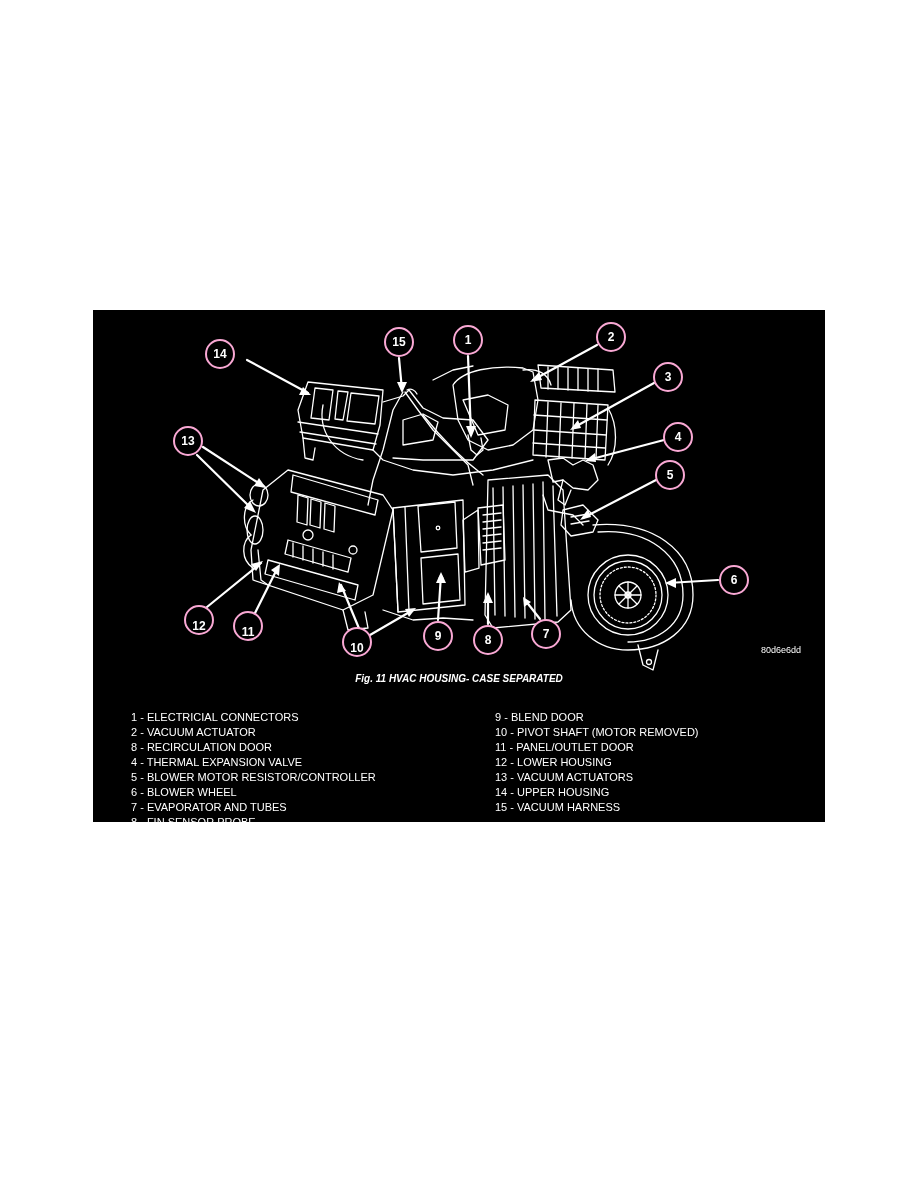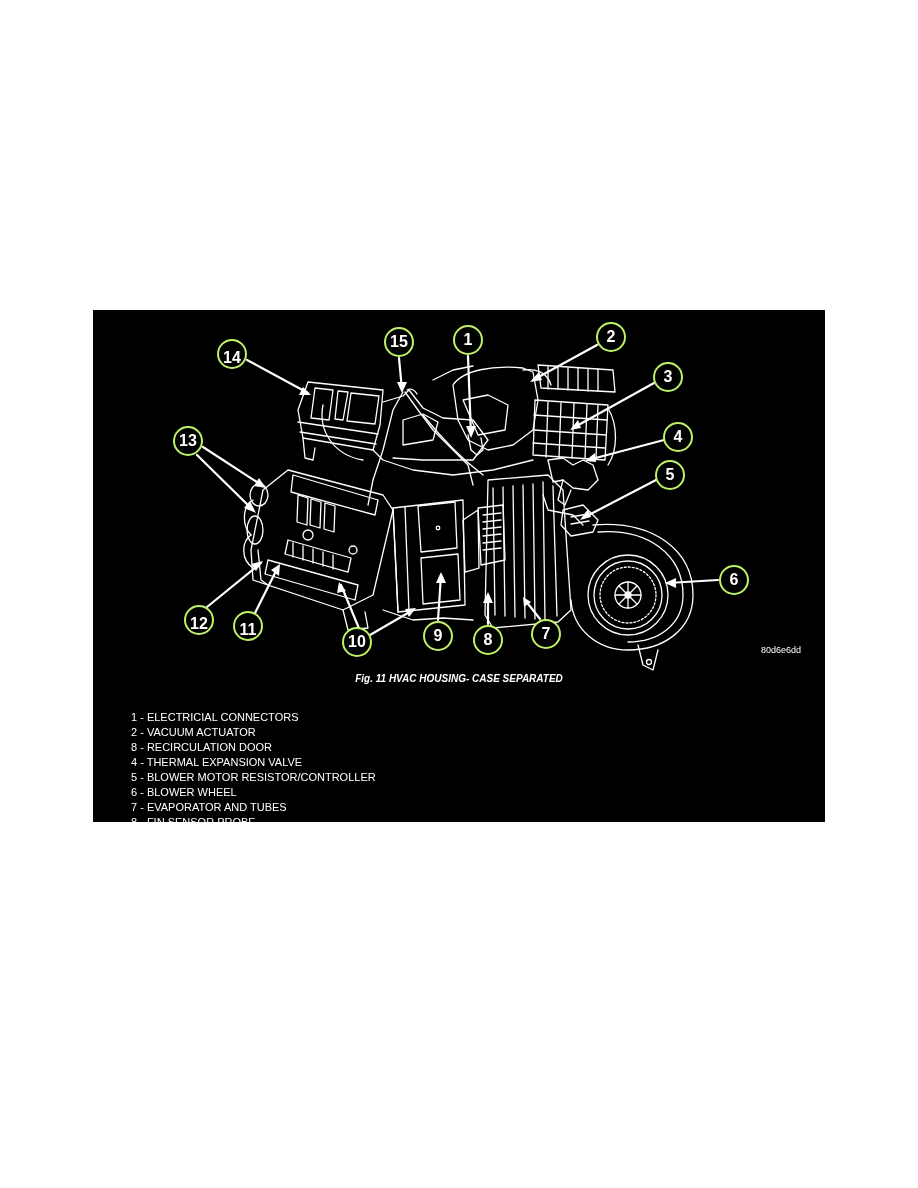--- a/index.html
+++ b/index.html
@@ -1,19 +1,19 @@
 <!DOCTYPE html>
 <html><head>
 <meta charset="utf-8">
 <style>
   html, body { margin: 0; padding: 0; background: #ffffff; }
   body { width: 918px; height: 1188px; position: relative; overflow: hidden; font-family: "Liberation Sans", sans-serif; }
   .panel { position: absolute; left: 93px; top: 310px; width: 732px; height: 512px; background: #000000; }
   .art { position: absolute; left: 0; top: 0; width: 732px; height: 512px; }
-  .callout { position: absolute; width: 30px; height: 30px; margin-left: -15px; margin-top: -15px; border: 2px solid #bef264; border-radius: 50%; box-sizing: border-box; color: #ffffff; font-family: "Liberation Sans", sans-serif; font-weight: bold; font-size: 16px; display: flex; align-items: center; justify-content: center; background: #000; }
+  .callout { position: absolute; width: 30px; height: 30px; margin-left: -15px; margin-top: -15px; border: 2px solid #f9a8d4; border-radius: 50%; box-sizing: border-box; color: #ffffff; font-family: "Liberation Sans", sans-serif; font-weight: bold; font-size: 12px; display: flex; align-items: center; justify-content: center; background: #000; }
   .ref-code { position: absolute; left: 668px; top: 335px; color: #ffffff; font-size: 9px; font-family: "Liberation Sans", sans-serif; }
   .caption { position: absolute; left: 0; width: 732px; top: 363px; text-align: center; color: #ffffff; font-weight: bold; font-style: italic; font-size: 10px; font-family: "Liberation Sans", sans-serif; }
   .legend-col { position: absolute; top: 384px; margin: 16px; padding: 0; list-style: none; }
   .legend-col.left { left: 22px; }
   .legend-col.right { left: 386px; }
   .legend-col li { color: #ffffff; font-size: 11px; line-height: 15px; height: 15px; white-space: nowrap; font-family: "Liberation Sans", sans-serif; }
 </style>
 </head>
 <body>
 
@@ -180,45 +180,54 @@
     </div>
   <div class="callout" style="left:453px;top:324px;">
       <span>7</span>
     </div>
   <div class="callout" style="left:395px;top:330px;">
       <span>8</span>
     </div>
   <div class="callout" style="left:345px;top:326px;">
       <span>9</span>
     </div>
-  <div class="callout" style="left:264px;top:332px;">
+  <div class="callout" style="left:264px;top:332px;align-items:flex-end;">
       <span>10</span>
     </div>
   <div class="callout" style="left:155px;top:316px;align-items:flex-end;">
       <span>11</span>
     </div>
   <div class="callout" style="left:106px;top:310px;align-items:flex-end;">
       <span>12</span>
     </div>
   <div class="callout" style="left:95px;top:131px;text-align:right;">
       <span>13</span>
     </div>
-  <div class="callout" style="left:139px;top:44px;align-items:flex-end;">
+  <div class="callout" style="left:127px;top:44px;">
       <span>14</span>
     </div>
   <div class="callout" style="left:306px;top:32px;">
       <span>15</span>
     </div>
 
   <div class="ref-code">80d6e6dd</div>
   <div class="caption">Fig. 11 HVAC HOUSING- CASE SEPARATED</div>
 
   <ul class="legend-col left">
     <li>1 - ELECTRICIAL CONNECTORS</li>
     <li>2 - VACUUM ACTUATOR</li>
     <li>8 - RECIRCULATION DOOR</li>
     <li>4 - THERMAL EXPANSION VALVE</li>
     <li>5 - BLOWER MOTOR RESISTOR/CONTROLLER</li>
     <li>6 - BLOWER WHEEL</li>
     <li>7 - EVAPORATOR AND TUBES</li>
     <li>8 - FIN SENSOR PROBE</li>
   </ul>
+  <ul class="legend-col right">
+    <li>9 - BLEND DOOR</li>
+    <li>10 - PIVOT SHAFT (MOTOR REMOVED)</li>
+    <li>11 - PANEL/OUTLET DOOR</li>
+    <li>12 - LOWER HOUSING</li>
+    <li>13 - VACUUM ACTUATORS</li>
+    <li>14 - UPPER HOUSING</li>
+    <li>15 - VACUUM HARNESS</li>
+  </ul>
 </div>
 
 </body></html>

